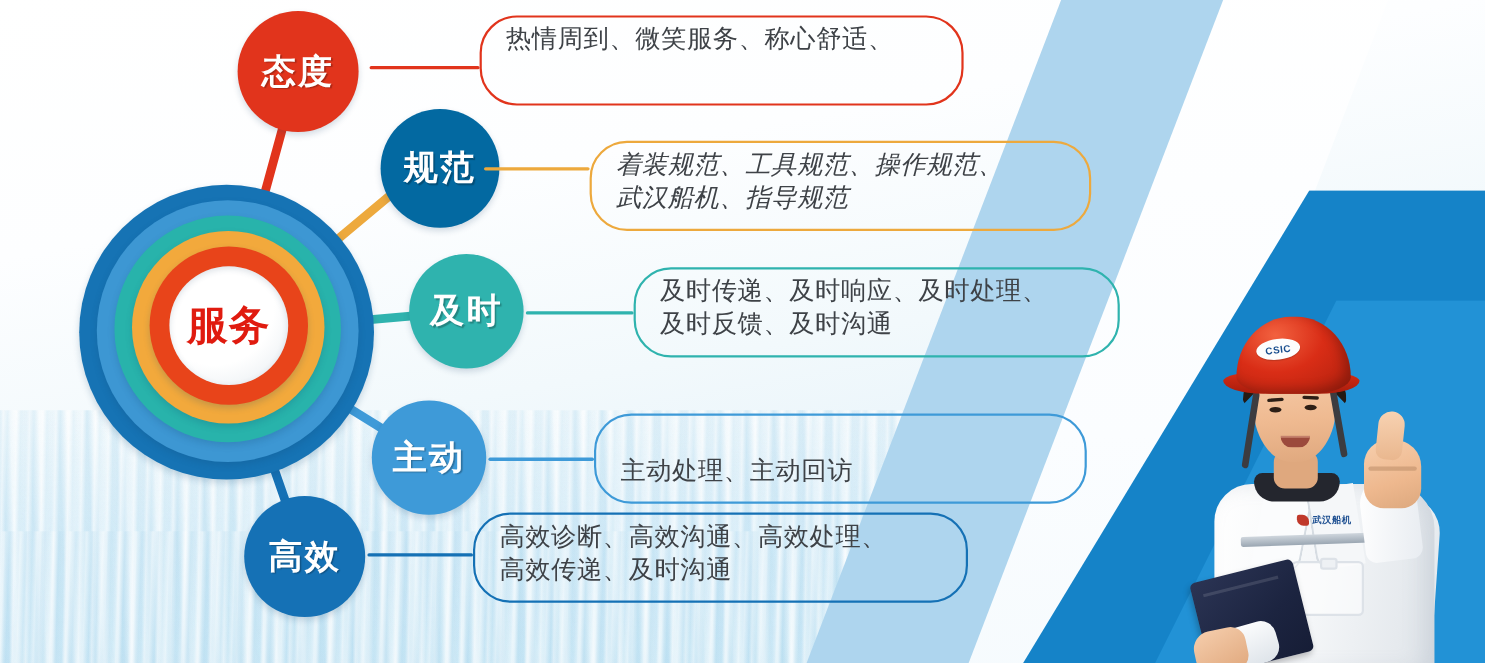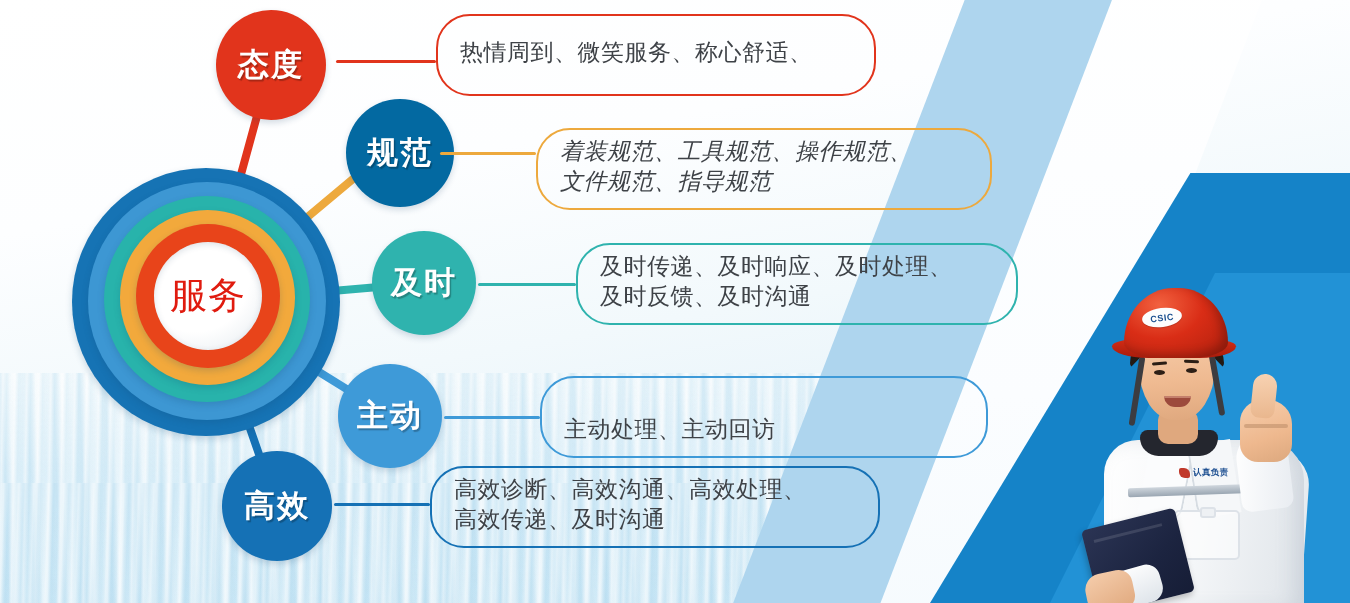--- a/index.html
+++ b/index.html
@@ -63,40 +63,40 @@
   .r4{left:48px;top:42px;width:175px;height:175px;background:#f2a93c;}
   .r5{left:64px;top:56px;width:144px;height:144px;background:#e8441a;}
   .rcore{
     left:82px;top:74px;width:108px;height:108px;
     background:radial-gradient(circle at 38% 33%,#ffffff 55%,#eef2f5 82%,#dde4ea 100%);
     box-shadow:inset 0 2px 6px rgba(40,70,100,.16);
   }
   .core-label{
     position:absolute;left:82px;top:74px;width:108px;height:108px;
     display:flex;align-items:center;justify-content:center;
-    font-size:37px;font-weight:normal;color:#e01b0f;letter-spacing:1px;
+    font-size:37px;font-weight:bold;color:#e01b0f;letter-spacing:1px;
     text-shadow:1px 1px 0 rgba(255,255,255,.9);
   }
 
   
   .node{
     position:absolute;border-radius:50%;
     display:flex;align-items:center;justify-content:center;
     color:#ffffff;font-size:31px;font-weight:bold;letter-spacing:2px;
     text-shadow:1.5px 1.5px 1px rgba(0,0,0,.26);
     box-shadow:0 3px 6px rgba(20,60,100,.18);
   }
   .spoke{position:absolute;transform-origin:0 50%;border-radius:2px;}
   .conn{position:absolute;height:3px;border-radius:2px;}
 
   
   .dbox{
     position:absolute;border-style:solid;border-width:2.5px;
     border-radius:34px;background:transparent;
-    display:flex;align-items:center;
+    display:flex;align-items:flex-start;
     padding:4px 20px 10px 22px;box-sizing:border-box;
   }
   .dbox p{
     margin:0;font-size:23px;line-height:1.32;color:#3e4247;
     font-family:"Liberation Sans","DejaVu Sans",sans-serif;
     letter-spacing:.5px;
   }
 
   
   .worker{position:absolute;left:1082px;top:282px;width:268px;height:321px;}
@@ -273,21 +273,21 @@
       </div>
       <div class="conn" style="left: 336px; top: 60px; width: 100px; background: rgb(225, 52, 28);"></div>
       <div class="dbox" style="left: 436px; top: 14px; width: 440px; height: 82px; border-color: rgb(225, 52, 28);">
         <p><span>热情周到、微笑服务、称心舒适、</span><br></p>
       </div>
       <div class="node" style="left: 346px; top: 99px; width: 108px; height: 108px; background: #0369a1;">
         <span>规范</span>
       </div>
       <div class="conn" style="left: 440px; top: 152px; width: 96px; background: rgb(237, 169, 61);"></div>
       <div class="dbox" style="left: 536px; top: 128px; width: 456px; height: 82px; border-color: rgb(237, 169, 61); font-style: italic;">
-        <p><span>着装规范、工具规范、操作规范、</span><br><span>文件规范、指导规范</span></p>
+        <p><span>着装规范、工具规范、操作规范、</span><br><span>武汉船机、指导规范</span></p>
       </div>
       <div class="node" style="left: 372px; top: 231px; width: 104px; height: 104px; background: rgb(47, 179, 174);">
         <span>及时</span>
       </div>
       <div class="conn" style="left: 478px; top: 283px; width: 98px; background: rgb(47, 179, 174);"></div>
       <div class="dbox" style="left: 576px; top: 243px; width: 442px; height: 82px; border-color: rgb(47, 179, 174);">
         <p><span>及时传递、及时响应、及时处理、</span><br><span>及时反馈、及时沟通</span></p>
       </div>
       <div class="node" style="left: 338px; top: 364px; width: 104px; height: 104px; background: rgb(62, 154, 216); justify-content: center;">
         <span>主动</span>
@@ -307,21 +307,21 @@
 
   <div class="worker">
     <div class="w-arm"></div>
     <div class="w-body"></div>
     <div class="w-lapel-l"></div>
     <div class="w-lapel-r"></div>
     <div class="w-refl"></div>
     <div class="w-pocket"></div>
     <div class="w-chest-logo">
       <span class="mark"></span>
-      <span class="txt">认真负责</span>
+      <span class="txt">武汉船机</span>
     </div>
     <div class="w-collar"></div>
     <div class="w-neck"></div>
     <div class="w-face"></div>
     <div class="w-hair"></div>
     <div class="w-brow l"></div>
     <div class="w-brow r"></div>
     <div class="w-eye l"></div>
     <div class="w-eye r"></div>
     <div class="w-mouth"></div>

